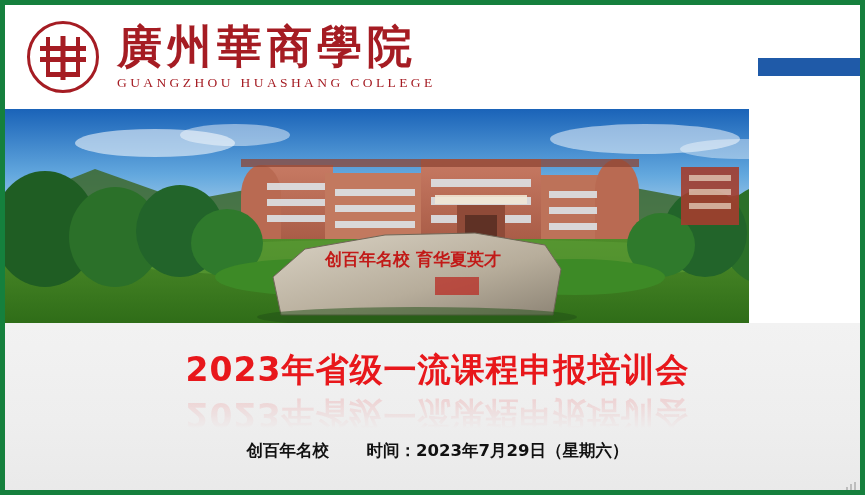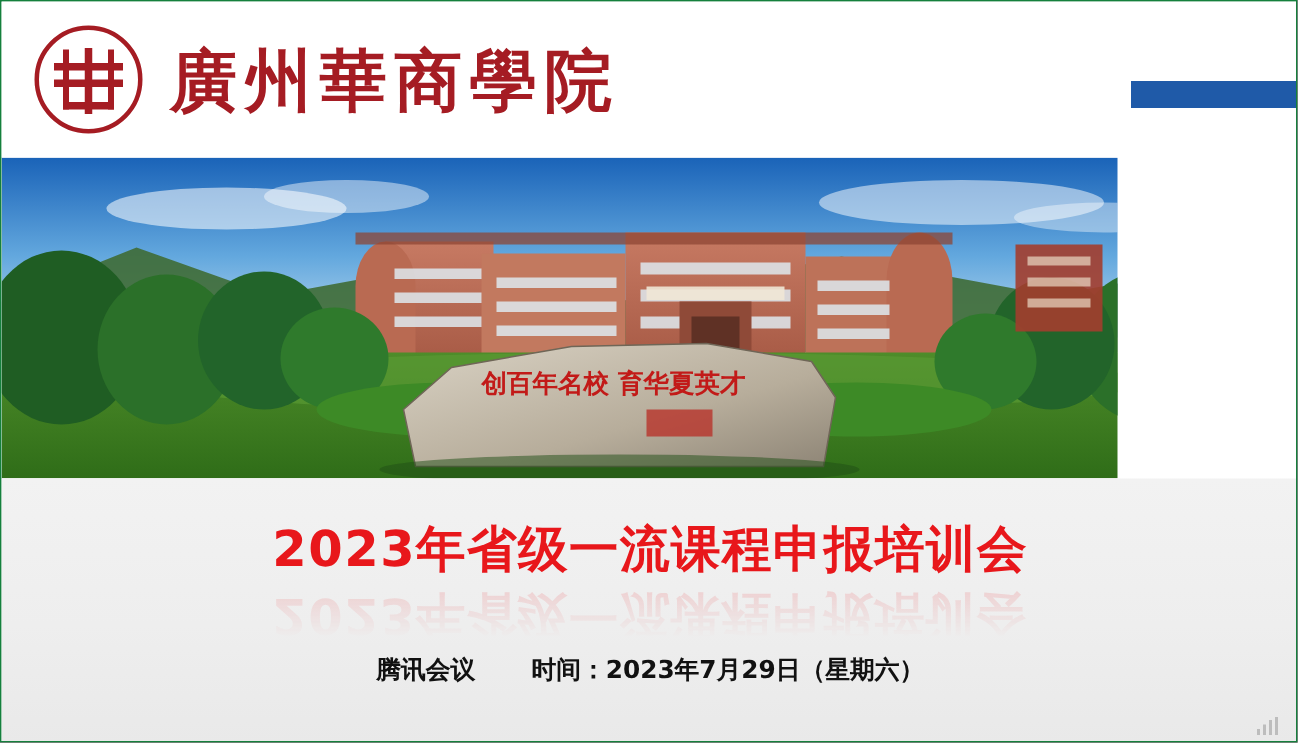--- a/index.html
+++ b/index.html
@@ -7,21 +7,21 @@
     padding: 0;
     background: #2b2b2b;
   }
   #slide {
     position: relative;
     width: 865px;
     height: 495px;
     background: #ffffff;
     overflow: hidden;
     font-family: "Liberation Sans", sans-serif;
-    border: 1px solid #15803d;
+    border: 5px solid #15803d;
     box-sizing: border-box;
   }
 
   
   #header {
     position: absolute;
     left: 0; top: 0;
     width: 865px;
     height: 104px;
     background: #ffffff;
@@ -193,20 +193,21 @@
 <div id="slide">
 
   <div id="header">
 
     <div id="logo-wrap">
       <div id="logo-seal">
         <span id="logo-seal-bar"></span>
       </div>
       <div id="logo-text">
         <div id="logo-cn">廣州華商學院</div>
+        <div id="logo-en">GUANGZHOU HUASHANG COLLEGE</div>
       </div>
     </div>
 
     <div id="header-accent"></div>
   </div>
 
   <div id="photo">
     <svg width="865" height="214" viewBox="0 0 865 214" xmlns="http://www.w3.org/2000/svg">
       <defs>
         <linearGradient id="sky" x1="0" y1="0" x2="0" y2="1">
@@ -298,21 +299,21 @@
 
       <ellipse cx="412" cy="208" rx="160" ry="10" fill="#1f4d16" opacity="0.5"></ellipse>
     </svg>
   </div>
 
   <div id="body">
     <div id="title">2023年省级一流课程申报培训会</div>
     <div id="title-reflection">2023年省级一流课程申报培训会</div>
 
     <div id="subtitle">
-      <span>腾讯会议</span>
+      <span>创百年名校</span>
       <span class="gap"></span>
       <span>时间：2023年7月29日（星期六）</span>
     </div>
 
     <div id="corner-grip">
       <i style="left:0;  height:4px;"></i>
       <i style="left:4px;height:7px;"></i>
       <i style="left:8px;height:10px;"></i>
       <i style="left:12px;height:12px;"></i>
     </div>

